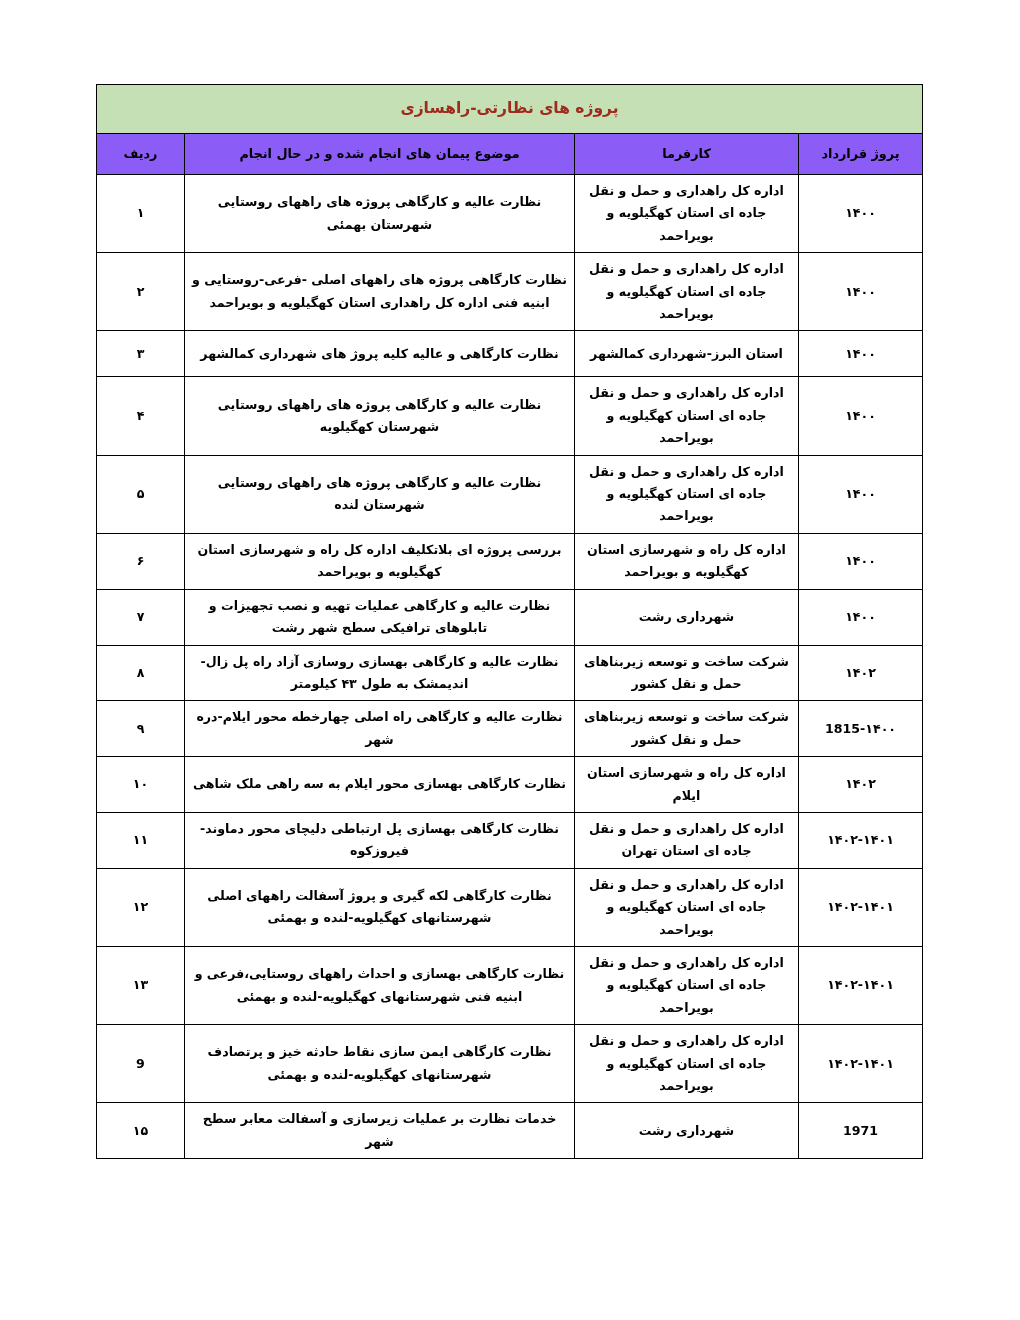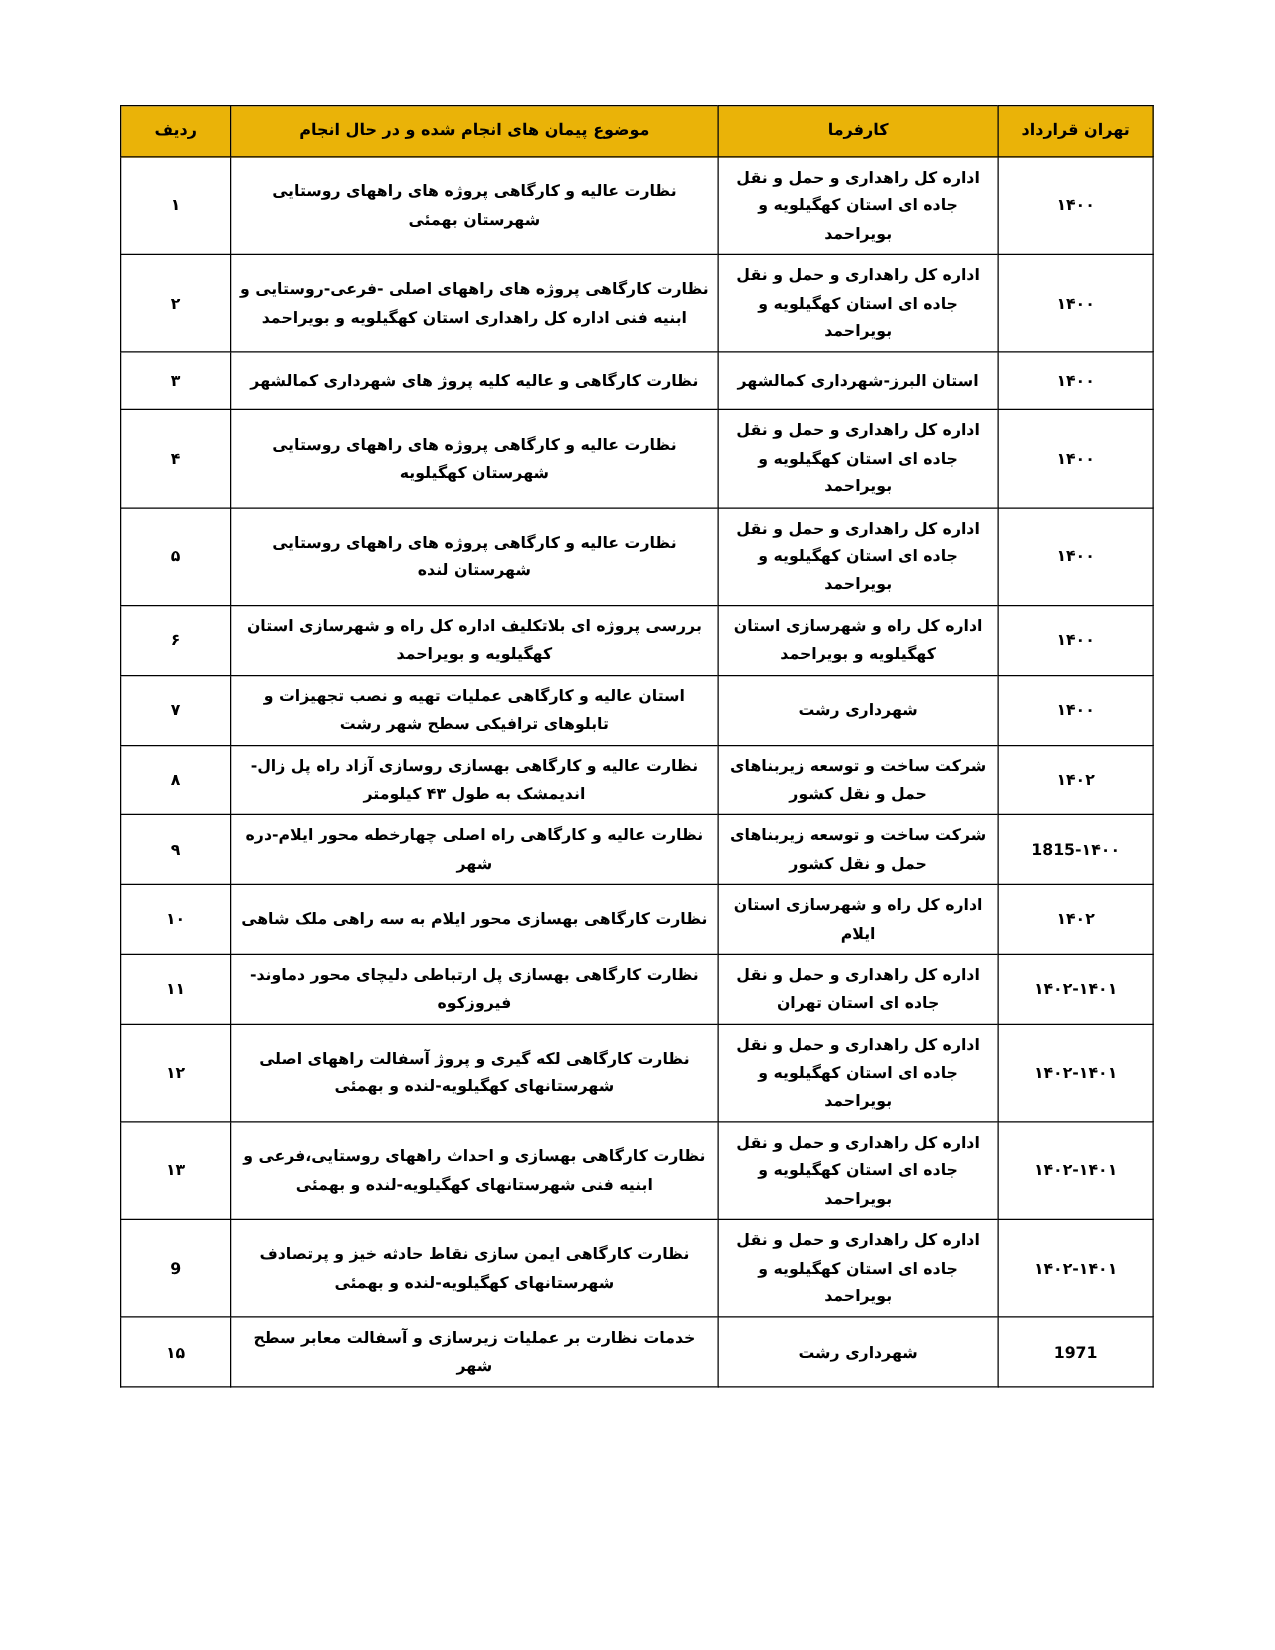--- a/index.html
+++ b/index.html
@@ -53,21 +53,21 @@
   }
   .doc-title {
     display: block;
     font-size: 15.5px;
     font-weight: bold;
     color: #9e2b1e;
     letter-spacing: 0.2px;
   }
   
   tr.head-row td {
-    background: #eab308;
+    background: #8b5cf6;
     height: 30px;
     font-size: 12.8px;
     font-weight: bold;
   }
   
   col.c-radif   { width: 88px;  }
   col.c-subject { width: 390px; }
   col.c-employer{ width: 224px; }
   col.c-date    { width: 124px; }
 
@@ -84,22 +84,27 @@
 <div class="page">
   <div class="table-wrap">
     <table class="report">
       <colgroup>
         <col class="c-date">
         <col class="c-employer">
         <col class="c-subject">
         <col class="c-radif">
       </colgroup>
       <thead>
+        <tr class="title-row">
+          <td colspan="4">
+            <span class="doc-title">پروژه های نظارتی-راهسازی</span>
+          </td>
+        </tr>
         <tr class="head-row">
-          <td>تهران قرارداد</td>
+          <td>پروژ قرارداد</td>
           <td>کارفرما</td>
           <td>موضوع پیمان های انجام شده و در حال انجام</td>
           <td>ردیف</td>
         </tr>
       </thead>
       <tbody>
 
         <tr>
           <td class="cell-date">۱۴۰۰</td>
           <td class="cell-employer">اداره کل راهداری و حمل و نقل جاده ای استان کهگیلویه و بویراحمد</td>
@@ -138,21 +143,21 @@
         <tr>
           <td class="cell-date">۱۴۰۰</td>
           <td class="cell-employer">اداره کل راه و شهرسازی  استان کهگیلویه و بویراحمد</td>
           <td class="cell-subject">بررسی پروژه ای بلاتکلیف اداره کل راه و شهرسازی استان کهگیلویه و بویراحمد</td>
           <td class="cell-radif">۶</td>
         </tr>
 
         <tr>
           <td class="cell-date">۱۴۰۰</td>
           <td class="cell-employer">شهرداری رشت</td>
-          <td class="cell-subject">استان عالیه و کارگاهی عملیات تهیه و نصب تجهیزات و تابلوهای ترافیکی سطح شهر رشت</td>
+          <td class="cell-subject">نظارت عالیه و کارگاهی عملیات تهیه و نصب تجهیزات و تابلوهای ترافیکی سطح شهر رشت</td>
           <td class="cell-radif">۷</td>
         </tr>
 
         <tr>
           <td class="cell-date">۱۴۰۲</td>
           <td class="cell-employer">شرکت ساخت و توسعه زیربناهای حمل و نقل کشور</td>
           <td class="cell-subject">نظارت عالیه و کارگاهی بهسازی روسازی آزاد راه پل زال-اندیمشک به طول ۴۳ کیلومتر</td>
           <td class="cell-radif">۸</td>
         </tr>
 

